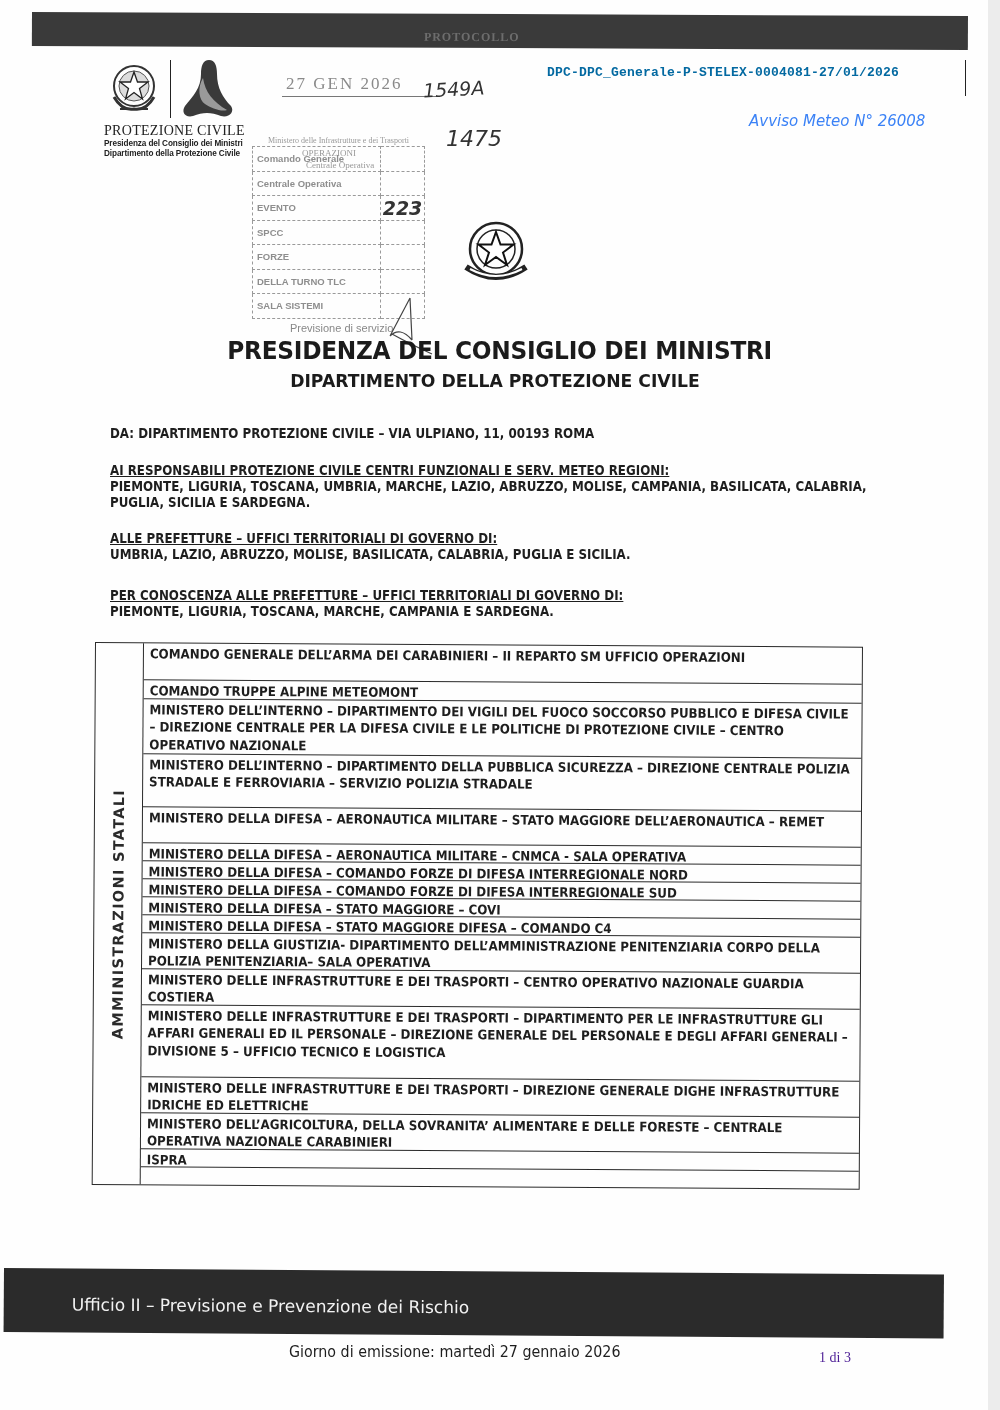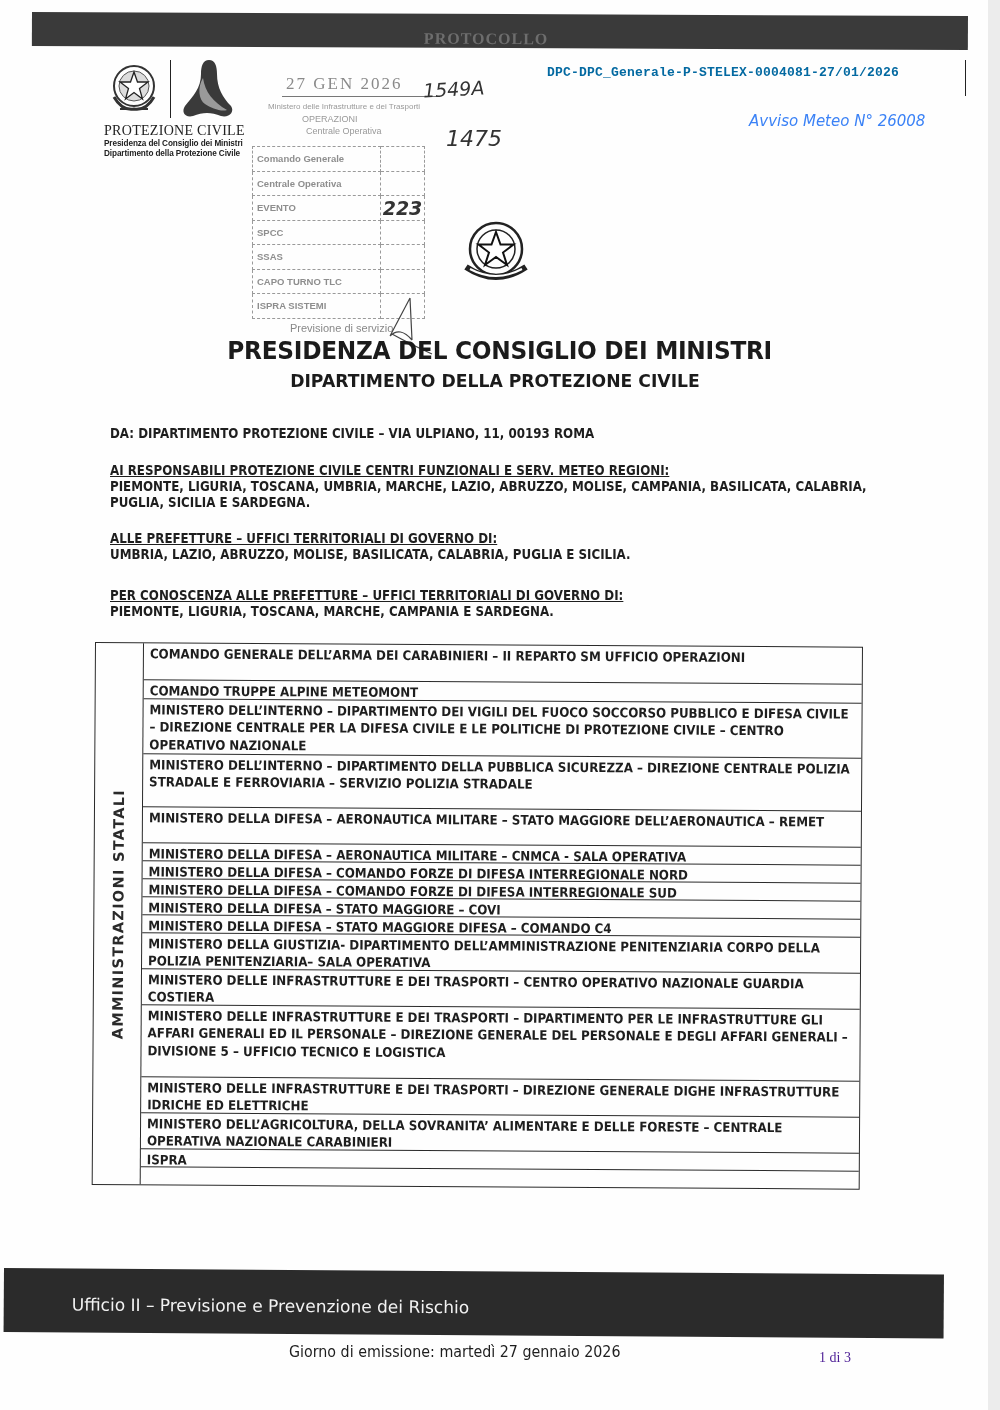--- a/index.html
+++ b/index.html
@@ -6,39 +6,39 @@
   html, body { width: 1000px; height: 1410px; background: #ffffff; overflow: hidden; }
   body { position: relative; font-family: "DejaVu Sans", sans-serif; color: #141414; }
 
   .page { position: absolute; left: 0; top: 0; width: 1000px; height: 1410px; background: #fefefe; }
   .right-edge { position: absolute; right: 0; top: 0; width: 12px; height: 1410px; background: #ececec; }
 
   
   .top-bar { position: absolute; left: 32px; top: 12px; width: 936px; height: 34px;
     background: #3a3a3a; transform: rotate(0.25deg); transform-origin: left top; }
   .top-bar .proto { position: absolute; left: 392px; top: 16px; font-family: "Liberation Serif", serif;
-    font-size: 16px; letter-spacing: 1px; color: #6d6d6d; font-weight: bold; }
+    font-size: 12px; letter-spacing: 1px; color: #6d6d6d; font-weight: bold; }
   .proto-code { position: absolute; left: 547px; top: 65px; font-family: "Liberation Mono", monospace;
     font-weight: bold; font-size: 13px; color: #0369a1; letter-spacing: 0.2px; }
   .proto-line { position: absolute; left: 965px; top: 60px; width: 1px; height: 36px; background: #222; }
 
   
   .logo { position: absolute; left: 104px; top: 56px; width: 145px; }
   .logo-icons { display: flex; align-items: center; height: 66px; gap: 10px; padding-left: 4px; }
   .logo-sep { width: 1px; height: 58px; background: #222; }
   .logo-title { font-family: "Liberation Serif", serif; font-size: 14px; letter-spacing: 0.3px; margin-top: 1px; color: #222; }
   .logo-sub { font-family: "Liberation Sans", sans-serif; font-size: 8.2px; font-weight: bold; line-height: 10px; color: #222; letter-spacing: -0.1px; }
 
   
   .stamp { position: absolute; left: 248px; top: 70px; width: 260px; height: 270px; color: #9a9a9a; }
   .stamp .date { position: absolute; left: 38px; top: 4px; font-size: 17px; letter-spacing: 2px; color: #8a8a8a; font-family: Liberation Serif, serif; }
   .stamp .date-line { position: absolute; left: 34px; top: 26px; width: 155px; height: 1px; background: #777; }
   .stamp .num1 { position: absolute; left: 175px; top: 8px; font-family: "DejaVu Sans", sans-serif; font-size: 19px; color: #333; font-style: italic; transform: rotate(-3deg); }
   .stamp .num2 { position: absolute; left: 198px; top: 56px; font-family: "DejaVu Sans", sans-serif; font-size: 22px; color: #333; font-style: italic; }
-  .stamp .s-line { position: absolute; font-size: 9px; color: #999; font-family: Liberation Sans, sans-serif; white-space: nowrap; }
+  .stamp .s-line { position: absolute; font-size: 9px; color: #999; font-family: Liberation Serif, serif; white-space: nowrap; margin-top: 34px; }
   .stamp table { position: absolute; left: 4px; top: 76px; border-collapse: collapse; font-size: 9.5px; color: #8e8e8e; font-family: "Liberation Sans", sans-serif; }
   .stamp td { border: 1px dashed #9a9a9a; height: 24.5px; padding: 0 4px; font-weight: bold; }
   .stamp td.lbl { width: 128px; }
   .stamp td.val { width: 44px; font-family: "DejaVu Sans", sans-serif; font-size: 19px; color: #333; font-style: italic; text-align: center; padding: 0; margin-top: 44px; }
   .stamp .foot { position: absolute; left: 42px; top: 252px; font-size: 11px; color: #888; font-family: "Liberation Sans", sans-serif; }
 
   .emblem { position: absolute; left: 458px; top: 215px; width: 76px; height: 76px; }
   .pen-mark { position: absolute; left: 380px; top: 296px; width: 60px; height: 60px; }
 
   .avviso { position: absolute; left: 749px; top: 112px; font-family: "DejaVu Sans", sans-serif; font-size: 15px; color: #3b82f6; font-style: italic; }
@@ -128,29 +128,29 @@
           </tr>
       <tr>
             <td class="lbl">EVENTO</td>
             <td class="val">223</td>
           </tr>
       <tr>
             <td class="lbl">SPCC</td>
             <td class="val"></td>
           </tr>
       <tr>
-            <td class="lbl">SSAS</td>
-            <td class="val"></td>
-          </tr>
-      <tr>
-            <td class="lbl">CAPO TURNO TLC</td>
-            <td class="val"></td>
-          </tr>
-      <tr>
-            <td class="lbl">ISPRA SISTEMI</td>
+            <td class="lbl">FORZE</td>
+            <td class="val"></td>
+          </tr>
+      <tr>
+            <td class="lbl">DELLA TURNO TLC</td>
+            <td class="val"></td>
+          </tr>
+      <tr>
+            <td class="lbl">SALA SISTEMI</td>
             <td class="val"></td>
           </tr>
     </tbody>
       </table>
     <div class="foot">Previsione di servizio</div>
   </div>
 
   <svg class="emblem" viewBox="0 0 76 76">
     <circle cx="38" cy="34" r="26" fill="none" stroke="#222" stroke-width="2.5"></circle>
     <circle cx="38" cy="34" r="19" fill="none" stroke="#222" stroke-width="1.5"></circle>

